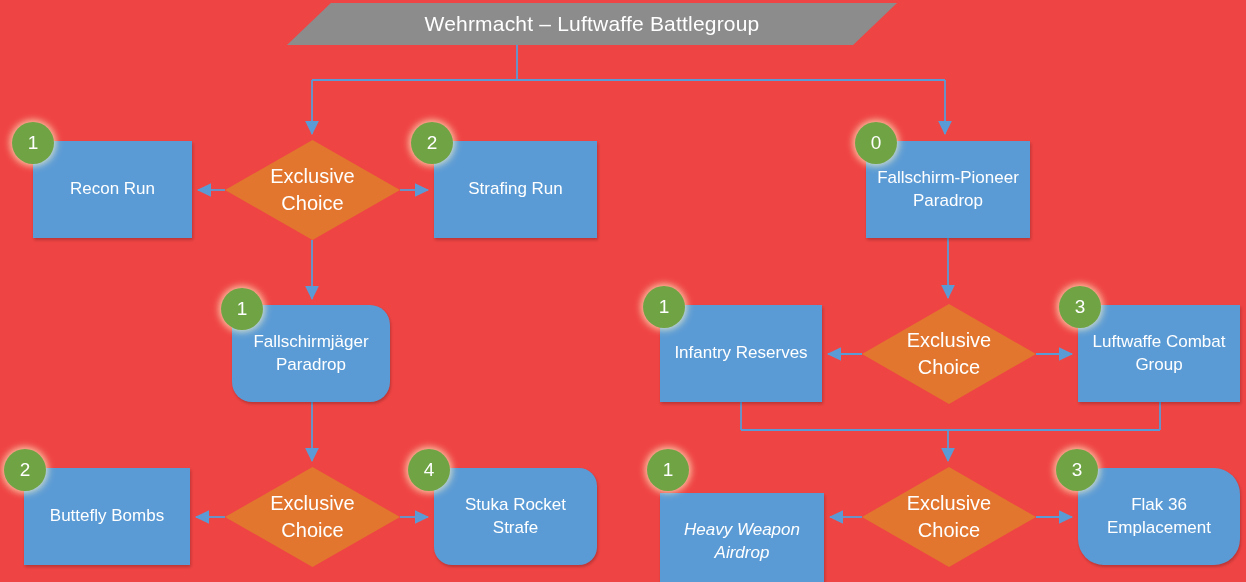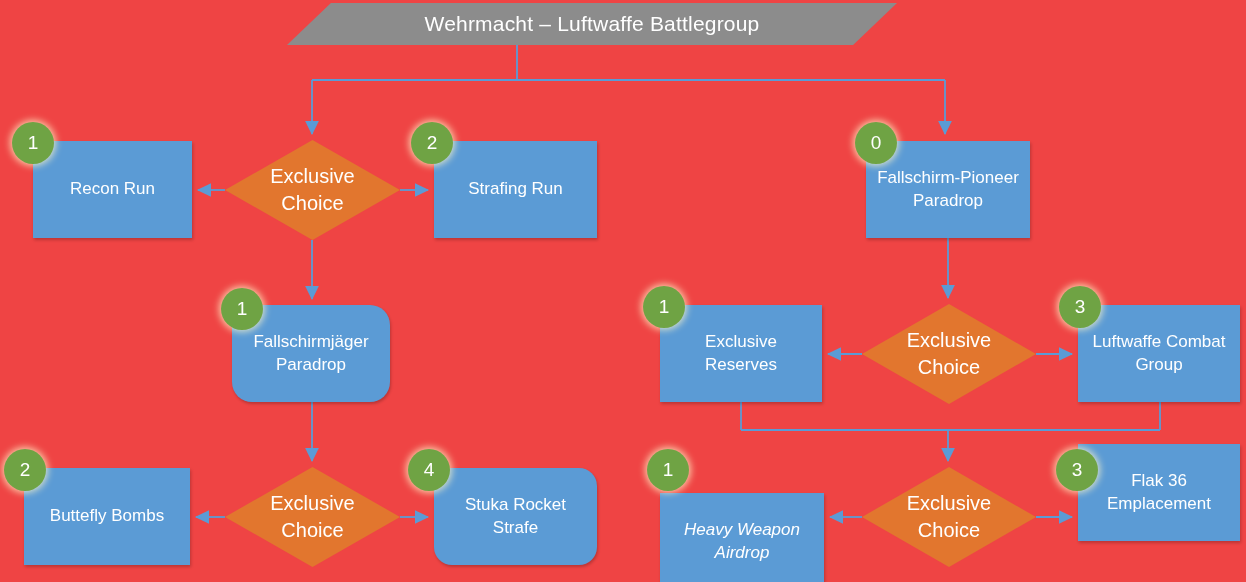--- a/index.html
+++ b/index.html
@@ -156,21 +156,21 @@
   </div>
 
   <div class="box" style="left:232px; top:305px; width:158px; height:97px;border-radius:20px;">
     <span>Fallschirmjäger Paradrop</span>
   </div>
   <div class="badge" style="left:221px; top:288px;">
     <span>1</span>
   </div>
 
   <div class="box" style="left:660px; top:305px; width:162px; height:97px;">
-    <span>Exclusive Reserves</span>
+    <span>Infantry Reserves</span>
   </div>
   <div class="badge" style="left:643px; top:286px;">
     <span>1</span>
   </div>
 
   <div class="diamond" style="left:862px; top:304px; width:174px; height:100px;">
     <span><b style="font-weight:normal">Exclusive</b><br><b style="font-weight:normal">Choice</b></span>
   </div>
 
   <div class="box" style="left:1078px; top:305px; width:162px; height:97px;">
@@ -202,20 +202,20 @@
     <span>Heavy Weapon Airdrop</span>
   </div>
   <div class="badge" style="left:647px; top:449px;">
     <span>1</span>
   </div>
 
   <div class="diamond" style="left:862px; top:467px; width:174px; height:100px;">
     <span><b style="font-weight:normal">Exclusive</b><br><b style="font-weight:normal">Choice</b></span>
   </div>
 
-  <div class="box" style="left:1078px; top:444px; width:162px; height:97px;">
+  <div class="box" style="left:1078px; top:468px; width:162px; height:97px;border-radius:26px;">
     <span>Flak 36 Emplacement</span>
   </div>
   <div class="badge" style="left:1056px; top:449px;">
     <span>3</span>
   </div>
 
 </div>
 
 </body></html>

